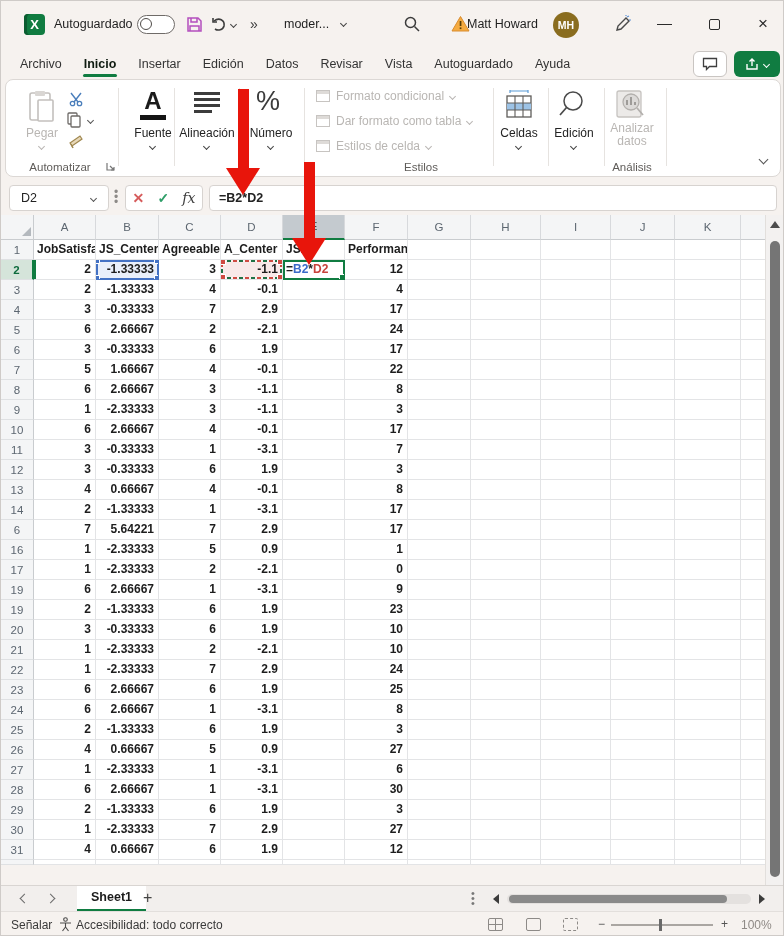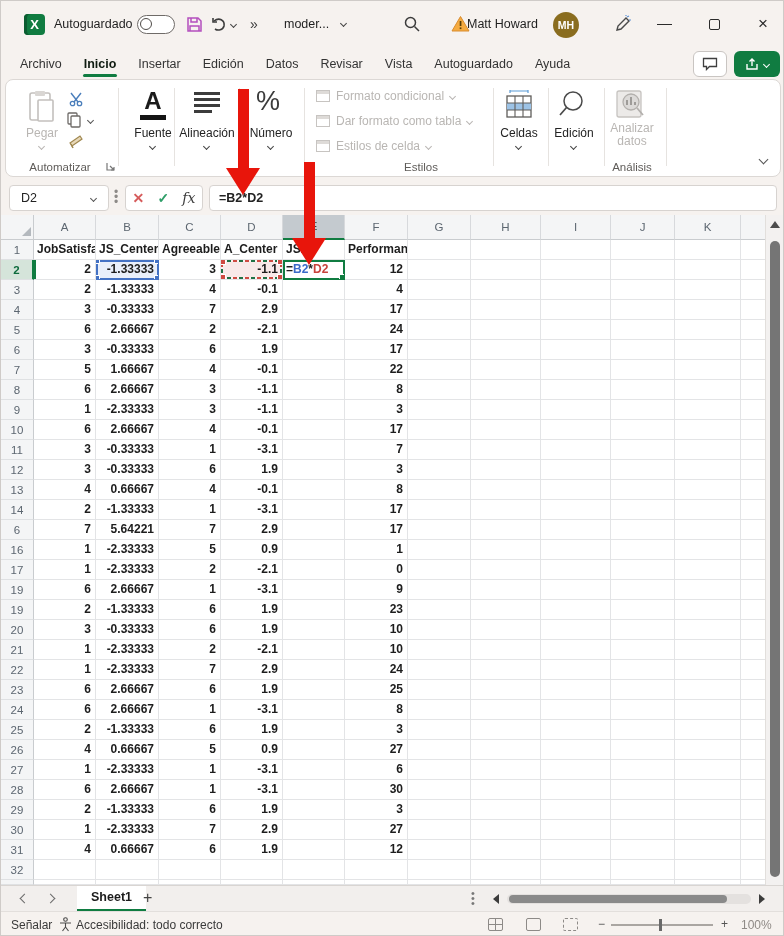--- a/index.html
+++ b/index.html
@@ -757,35 +757,20 @@
       <div class="cell" style="width: 62px; height: 20px;"></div>
       <div class="cell num" style="width: 63px; height: 20px;">12</div>
       <div class="cell" style="width: 63px; height: 20px;"></div>
       <div class="cell" style="width: 70px; height: 20px;"></div>
       <div class="cell" style="width: 70px; height: 20px;"></div>
       <div class="cell" style="width: 64px; height: 20px;"></div>
       <div class="cell" style="width: 66px; height: 20px;"></div>
       <div class="cell" style="width: 26px; height: 20px;"></div>
     </div>
     <div class="grow">
-      <div class="rn" style="width: 33px; height: 20px;"><span style="line-height:20px">32</span></div>
-      <div class="cell" style="width: 62px; height: 20px;"></div>
-      <div class="cell" style="width: 63px; height: 20px;"></div>
-      <div class="cell" style="width: 62px; height: 20px;"></div>
-      <div class="cell" style="width: 62px; height: 20px;"></div>
-      <div class="cell" style="width: 62px; height: 20px;"></div>
-      <div class="cell" style="width: 63px; height: 20px;"></div>
-      <div class="cell" style="width: 63px; height: 20px;"></div>
-      <div class="cell" style="width: 70px; height: 20px;"></div>
-      <div class="cell" style="width: 70px; height: 20px;"></div>
-      <div class="cell" style="width: 64px; height: 20px;"></div>
-      <div class="cell" style="width: 66px; height: 20px;"></div>
-      <div class="cell" style="width: 26px; height: 20px;"></div>
-    </div>
-    <div class="grow">
       <div class="rn" style="width: 33px; height: 5px;"></div>
       <div class="cell" style="width: 62px; height: 5px;"></div>
       <div class="cell" style="width: 63px; height: 5px;"></div>
       <div class="cell" style="width: 62px; height: 5px;"></div>
       <div class="cell" style="width: 62px; height: 5px;"></div>
       <div class="cell" style="width: 62px; height: 5px;"></div>
       <div class="cell" style="width: 63px; height: 5px;"></div>
       <div class="cell" style="width: 63px; height: 5px;"></div>
       <div class="cell" style="width: 70px; height: 5px;"></div>
       <div class="cell" style="width: 70px; height: 5px;"></div>

